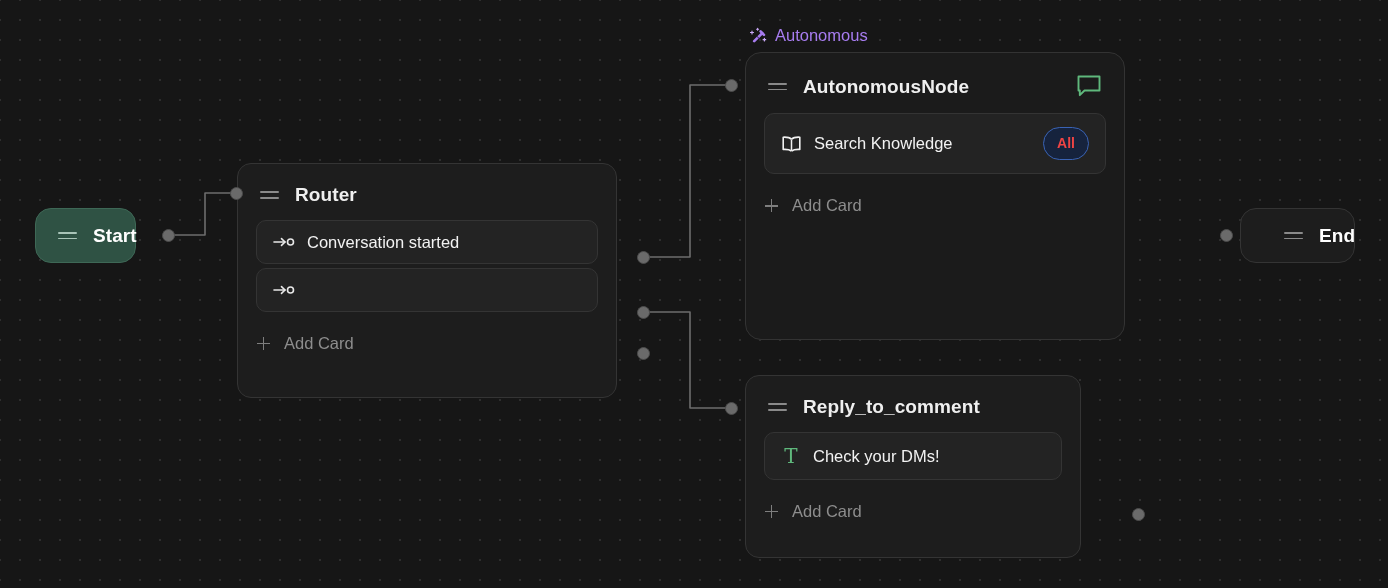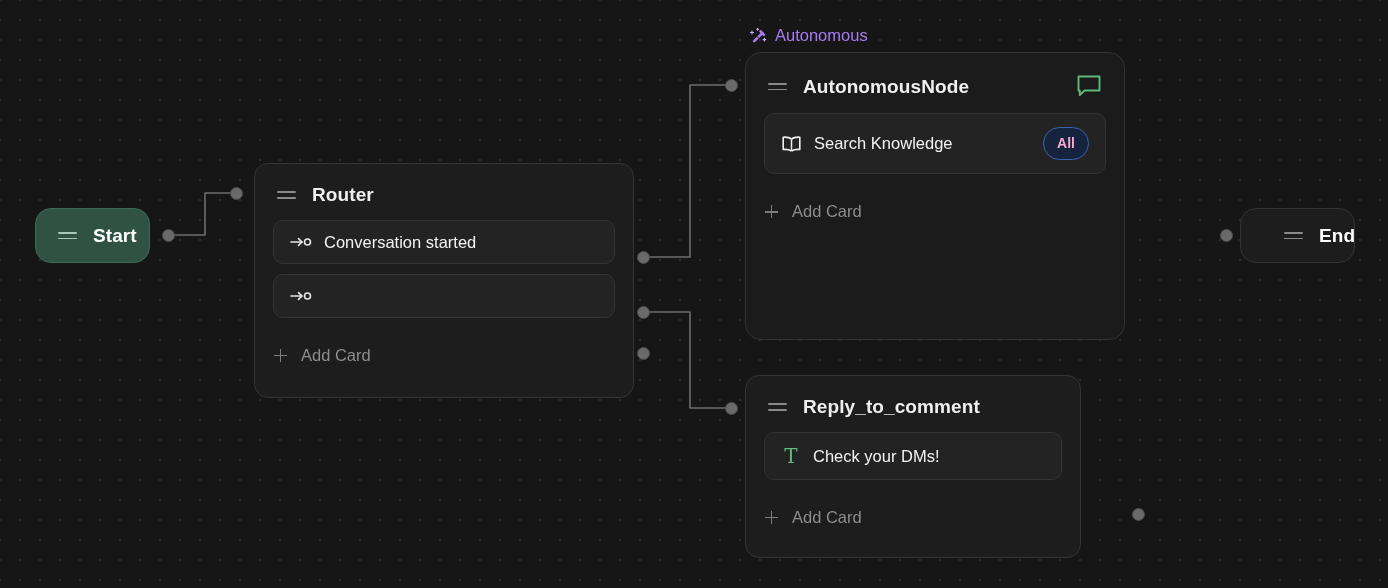--- a/index.html
+++ b/index.html
@@ -87,21 +87,21 @@
     z-index: 5;
   }
   .pill .pill-label {
     font-size: 19px;
     font-weight: bold;
     color: #ffffff;
     letter-spacing: 0.1px;
   }
   #node-start {
     left: 35px; top: 208px;
-    width: 115px; height: 55px;
+    width: 101px; height: 55px;
     background: #2f5244;
     border: 1px solid #3e6856;
   }
   #node-start .drag-handle span { background: #a9c4b8; }
   #node-end {
     left: 1240px; top: 208px;
     width: 115px; height: 55px;
     background: #1d1d1d;
     border: 1px solid #343434;
     padding-left: 43px;
@@ -126,21 +126,21 @@
   .node-body { padding: 0 18px 8px 18px; }
   .card {
     display: flex;
     align-items: center;
     gap: 12px;
     box-sizing: border-box;
     border-radius: 10px;
     background: #232323;
     border: 1px solid #343434;
     padding: 13px 16px;
-    margin-bottom: 10px;
+    margin-bottom: 4px;
     min-height: 44px;
   }
   .card-text {
     font-size: 16.5px;
     color: #f2f2f2;
   }
   .card-spacer { flex: 1 1 auto; }
 
   .add-card {
     display: flex;
@@ -158,21 +158,21 @@
   }
   .plus-icon::before, .plus-icon::after {
     content: "";
     position: absolute;
     background: #7e7e7e;
   }
   .plus-icon::before { left: 0; top: 6px; width: 13px; height: 1.4px; }
   .plus-icon::after  { top: 0; left: 6px; height: 13px; width: 1.4px; }
 
   
-  #node-router { left: 254px; top: 163px; width: 380px; height: 235px; }
+  #node-router { left: 237px; top: 163px; width: 380px; height: 235px; }
   #node-router .card { padding: 0 16px; }
 
   .route-icon {
     display: inline-flex;
     align-items: center;
     flex: 0 0 22px;
     width: 22px;
   }
 
   
@@ -225,21 +225,21 @@
     margin-bottom: 9px;
   }
   .instructions-text {
     font-size: 16.5px;
     color: #f2f2f2;
   }
 
   .badge {
     font-size: 14px;
     font-weight: bold;
-    color: #f9a8d4;
+    color: #ef4444;
     background: #16233d;
     border: 1.5px solid #3a63b5;
     border-radius: 999px;
     padding: 8px 13px;
     line-height: 1.1;
   }
 
   
   #node-reply { left: 745px; top: 375px; width: 336px; height: 183px; }
 

